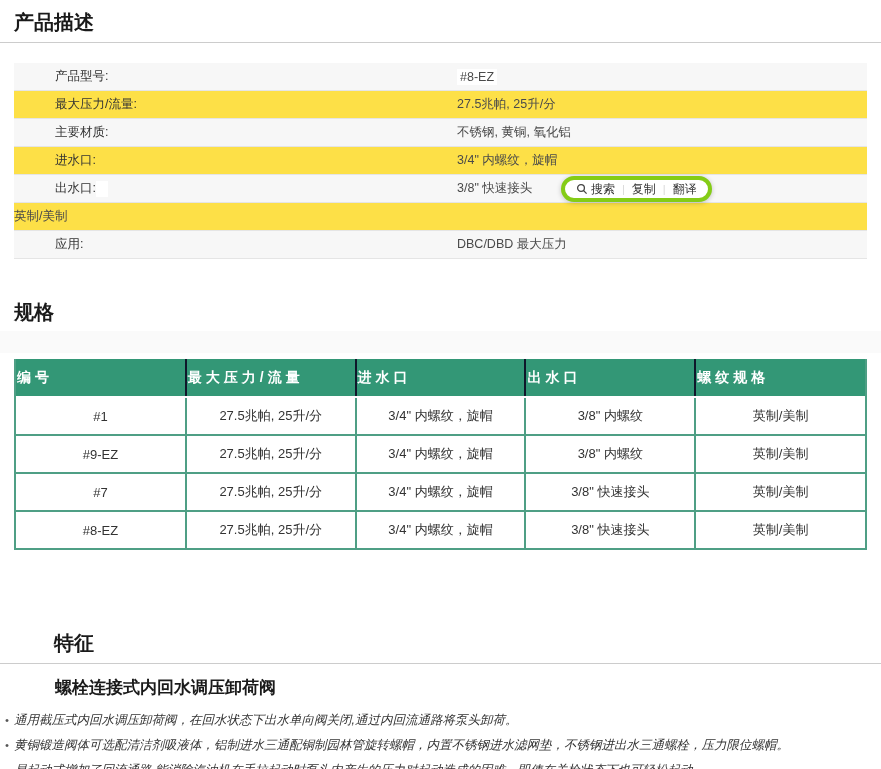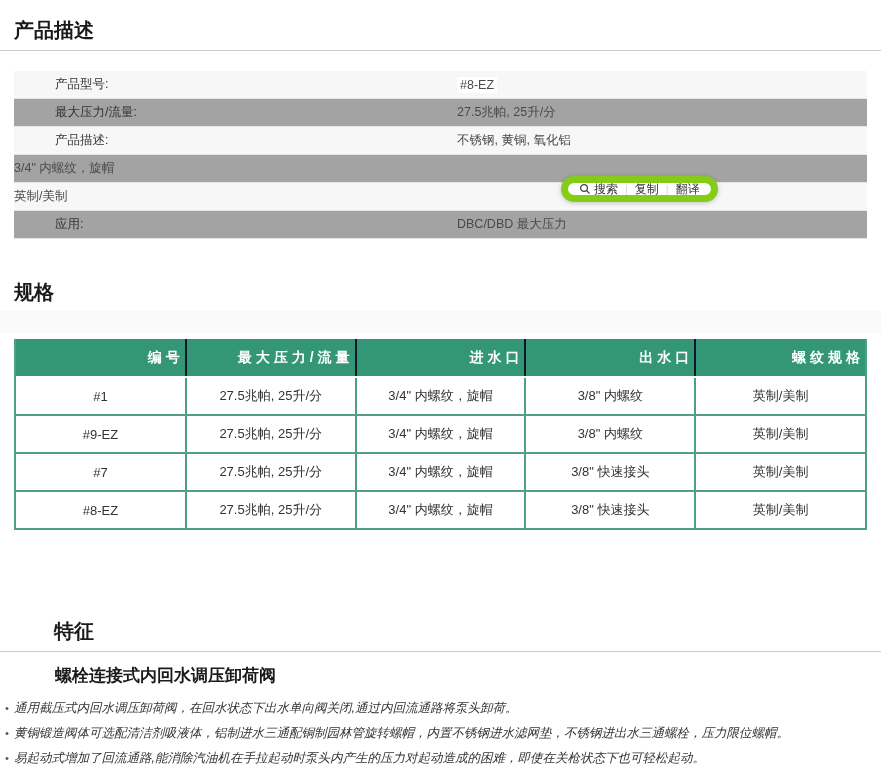--- a/index.html
+++ b/index.html
@@ -2,51 +2,51 @@
 <html><head>
 <meta charset="utf-8">
 <style>
   html,body{margin:0;padding:0;}
   body{
     width:881px;height:769px;overflow:hidden;background:#fff;
     font-family:"Liberation Sans","DejaVu Sans",sans-serif;
     color:#333;position:relative;
   }
   .section-title{
-    margin:0;padding:18px 14px 0;font-size:20px;font-weight:bold;
+    margin:0;padding:10px 14px 0;font-size:20px;font-weight:bold;
     color:#1a1a1a;line-height:24px;
   }
   .rule{border:none;border-top:1px solid #ccc;margin:8px 0 0;}
   
   .desc-table{margin:20px 14px 0;}
   .desc-row{
     display:flex;align-items:center;height:28px;box-sizing:border-box;
-    border-bottom:1px solid #e5e5e5;font-size:12.5px;background:#a3a3a3;
+    border-bottom:1px solid #e5e5e5;font-size:12.5px;background:#fde047;
   }
   .desc-row:nth-child(odd){background:#f7f7f7;}
   .desc-label{width:402px;padding-left:41px;font-weight:normal;color:#333;}
   .desc-label .sel-mark{display:inline-block;width:12px;height:16px;background:#fff;vertical-align:middle;}
   .desc-value{color:#4a4a4a;}
   .desc-value.hl{background:#fff;padding:1px 3px;}
   
   .sel-popup{
     position:absolute;left:561px;top:176px;height:26px;box-sizing:border-box;
     display:flex;align-items:center;gap:7px;padding:0 11px;
-    background:#fff;border:7px solid #84cc16;border-radius:13px;
+    background:#fff;border:4px solid #84cc16;border-radius:13px;
     box-shadow:0 1px 5px rgba(0,0,0,.22);font-size:12px;color:#333;z-index:5;
   }
   .sel-popup .item{display:flex;align-items:center;gap:3px;cursor:pointer;white-space:nowrap;}
   .sel-popup .sep{color:#d8d8d8;font-size:11px;}
   
   .pre-band{height:22px;background:#fafafa;margin-top:7px;}
   .spec-wrap{margin:6px 14px 0;border:2px solid #4f9f85;border-top:none;}
   table.spec{width:100%;border-collapse:collapse;table-layout:fixed;}
   table.spec th{
     height:35px;background:#339776;color:#fff;font-size:14px;font-weight:bold;
-    letter-spacing:4px;text-align:right;border-bottom:2px solid #fff;
+    letter-spacing:4px;text-align:left;border-bottom:2px solid #fff;
   }
   table.spec th + th{border-left:2px solid #0f172a;}
   table.spec td{
     height:34px;text-align:center;font-size:13px;color:#333;background:#fff;
     border:2px solid #4f9f85;
   }
   table.spec tr td:first-child{border-left:none;}
   table.spec tr td:last-child{border-right:none;}
   table.spec tr:last-child td{border-bottom:none;}
   
@@ -71,25 +71,30 @@
 <div class="desc-table">
   <div class="desc-row">
     <div class="desc-label">产品型号:</div>
     <div class="desc-value hl">#8-EZ</div>
   </div>
   <div class="desc-row">
     <div class="desc-label">最大压力/流量:</div>
     <div class="desc-value">27.5兆帕, 25升/分</div>
   </div>
   <div class="desc-row">
-    <div class="desc-label">产品描述:</div>
+    <div class="desc-label">主要材质:</div>
     <div class="desc-value">不锈钢, 黄铜, 氧化铝</div>
   </div>
   <div class="desc-row">
+    <div class="desc-label">进水口:</div>
     <div class="desc-value">3/4" 内螺纹，旋帽</div>
+  </div>
+  <div class="desc-row">
+    <div class="desc-label"><span>出水口:</span><span class="sel-mark"></span></div>
+    <div class="desc-value">3/8" 快速接头</div>
   </div>
   <div class="desc-row">
     <div class="desc-value">英制/美制</div>
   </div>
   <div class="desc-row">
     <div class="desc-label">应用:</div>
     <div class="desc-value">DBC/DBD 最大压力</div>
   </div>
 </div>
 

